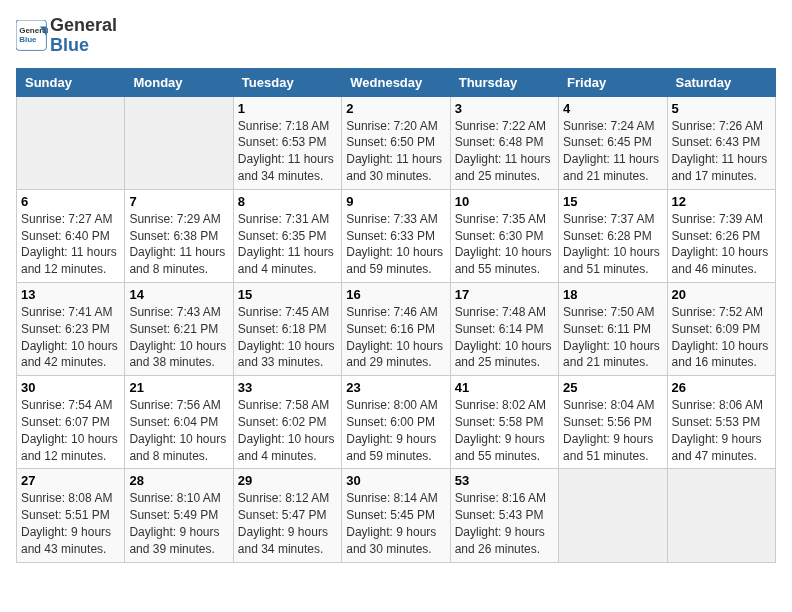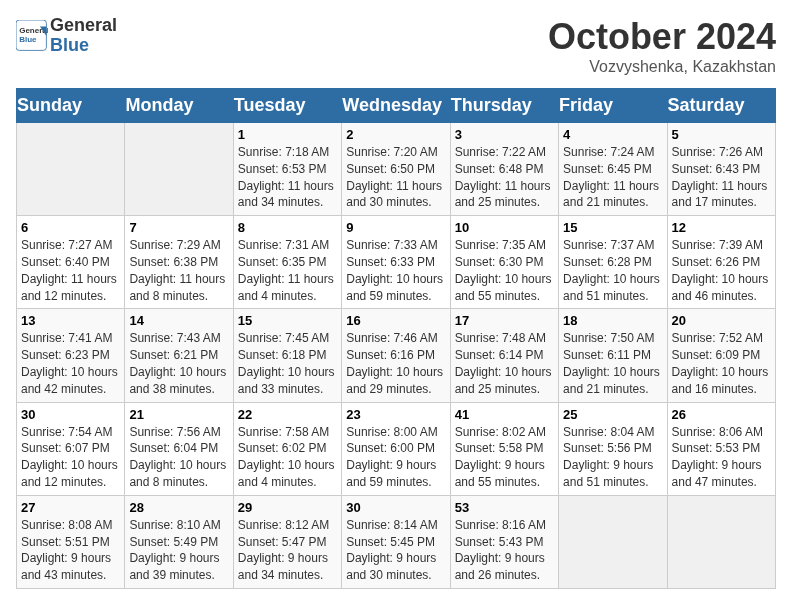--- a/index.html
+++ b/index.html
@@ -44,23 +44,23 @@
       color: #555;
     }
     table {
       width: 100%;
       border-collapse: collapse;
       font-size: 11px;
     }
     thead tr th {
       background: #2e6da4;
       color: #fff;
-      padding: 6px 0;
+      padding: 6px 8px;
       text-align: left;
-      font-size: 18px;
+      font-size: 13px;
       font-weight: bold;
       border: 1px solid #2e6da4;
     }
     tbody tr td {
       border: 1px solid #ccc;
       padding: 4px 4px;
       vertical-align: top;
       width: calc(100% / 7);
       min-height: 80px;
       height: 80px;
@@ -95,24 +95,20 @@
       <rect x="0" y="0" width="38" height="38" rx="4" fill="#fff" stroke="#2e6da4" stroke-width="1"></rect>
       <text x="4" y="16" font-size="10" font-weight="bold" fill="#333">General</text>
       <text x="4" y="28" font-size="10" font-weight="bold" fill="#2e6da4">Blue</text>
       <polygon points="30,8 38,8 38,20" fill="#2e6da4"></polygon>
     </svg>
     <div class="logo-text">
       <div>General</div>
       <div style="color:#2e6da4;">Blue</div>
     </div>
   </div>
-  <div class="title-block">
-    <div class="month-title">October 2024</div>
-    <div class="location">Vozvyshenka, Kazakhstan</div>
-  </div>
 </div>
 
 <table>
   <thead>
     <tr>
     <th>Sunday</th>
         <th>Monday</th>
         <th>Tuesday</th>
         <th>Wednesday</th>
         <th>Thursday</th>
@@ -208,21 +204,21 @@
       <tr>
         <td>
           <span class="day-number">30</span>
           <div class="day-info">Sunrise: 7:54 AM<br>Sunset: 6:07 PM<br>Daylight: 10 hours and 12 minutes.</div>
         </td>
         <td>
           <span class="day-number">21</span>
           <div class="day-info">Sunrise: 7:56 AM<br>Sunset: 6:04 PM<br>Daylight: 10 hours and 8 minutes.</div>
         </td>
         <td>
-          <span class="day-number">22</span>
+          <span class="day-number">33</span>
           <div class="day-info">Sunrise: 7:58 AM<br>Sunset: 6:02 PM<br>Daylight: 10 hours and 4 minutes.</div>
         </td>
         <td>
           <span class="day-number">23</span>
           <div class="day-info">Sunrise: 8:00 AM<br>Sunset: 6:00 PM<br>Daylight: 9 hours and 59 minutes.</div>
         </td>
         <td>
           <span class="day-number">41</span>
           <div class="day-info">Sunrise: 8:02 AM<br>Sunset: 5:58 PM<br>Daylight: 9 hours and 55 minutes.</div>
         </td>

